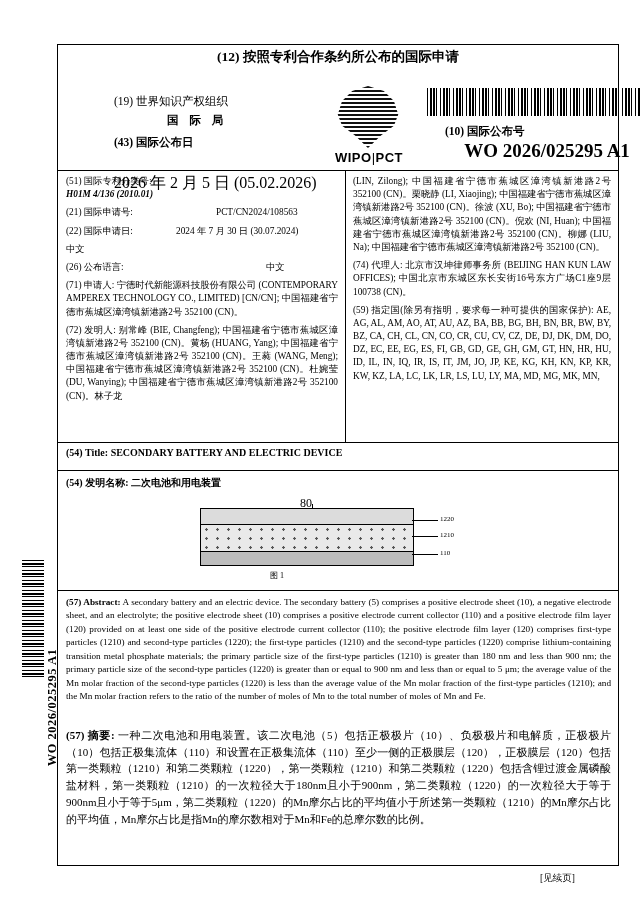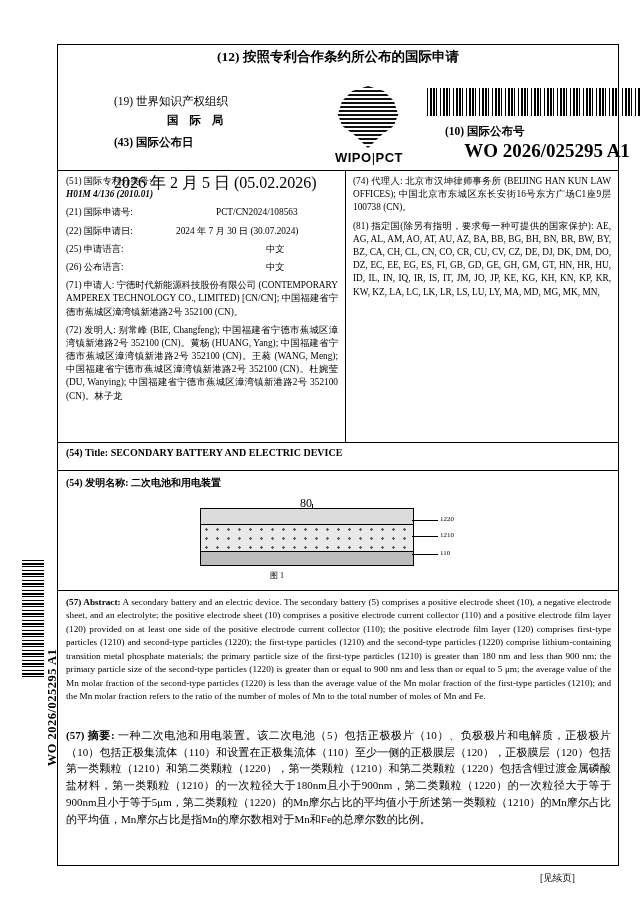--- a/index.html
+++ b/index.html
@@ -406,44 +406,44 @@
     </div>
     <div class="fld two-col-row">
       <span class="v" style="flex:0 0 150px">(21) 国际申请号:</span>
       <span class="v">PCT/CN2024/108563</span>
     </div>
     <div class="fld two-col-row">
       <span class="v" style="flex:0 0 110px">(22) 国际申请日:</span>
       <span class="v">2024 年 7 月 30 日 (30.07.2024)</span>
     </div>
     <div class="fld two-col-row">
-      <span class="v" style="flex:0 0 200px">(25) 申请语言:</span>
       <span class="v">中文</span>
     </div>
     <div class="fld two-col-row">
       <span class="v" style="flex:0 0 200px">(26) 公布语言:</span>
       <span class="v">中文</span>
     </div>
     <div class="fld">
       <span>(71) 申请人:</span>
       <span>宁德时代新能源科技股份有限公司 (CONTEMPORARY AMPEREX TECHNOLOGY CO., LIMITED) [CN/CN]; 中国福建省宁德市蕉城区漳湾镇新港路2号 352100 (CN)。</span>
     </div>
     <div class="fld">
       <span>(72) 发明人:</span>
       <span>别常峰 (BIE, Changfeng); 中国福建省宁德市蕉城区漳湾镇新港路2号 352100 (CN)。黄杨 (HUANG, Yang); 中国福建省宁德市蕉城区漳湾镇新港路2号 352100 (CN)。王蕤 (WANG, Meng); 中国福建省宁德市蕉城区漳湾镇新港路2号 352100 (CN)。杜婉莹 (DU, Wanying); 中国福建省宁德市蕉城区漳湾镇新港路2号 352100 (CN)。林子龙</span>
     </div>
   </div>
 
   <div class="colR">
+    <div class="fld">(LIN, Zilong); 中国福建省宁德市蕉城区漳湾镇新港路2号 352100 (CN)。栗晓静 (LI, Xiaojing); 中国福建省宁德市蕉城区漳湾镇新港路2号 352100 (CN)。徐波 (XU, Bo); 中国福建省宁德市蕉城区漳湾镇新港路2号 352100 (CN)。倪欢 (NI, Huan); 中国福建省宁德市蕉城区漳湾镇新港路2号 352100 (CN)。柳娜 (LIU, Na); 中国福建省宁德市蕉城区漳湾镇新港路2号 352100 (CN)。</div>
     <div class="fld">
       <span>(74) 代理人:</span>
       <span>北京市汉坤律师事务所 (BEIJING HAN KUN LAW OFFICES); 中国北京市东城区东长安街16号东方广场C1座9层 100738 (CN)。</span>
     </div>
     <div class="fld">
-      <span>(81) 指定国(除另有指明，要求每一种可提供的国家保护):</span>
+      <span>(59) 指定国(除另有指明，要求每一种可提供的国家保护):</span>
       <span>AE, AG, AL, AM, AO, AT, AU, AZ, BA, BB, BG, BH, BN, BR, BW, BY, BZ, CA, CH, CL, CN, CO, CR, CU, CV, CZ, DE, DJ, DK, DM, DO, DZ, EC, EE, EG, ES, FI, GB, GD, GE, GH, GM, GT, HN, HR, HU, ID, IL, IN, IQ, IR, IS, IT, JM, JO, JP, KE, KG, KH, KN, KP, KR, KW, KZ, LA, LC, LK, LR, LS, LU, LY, MA, MD, MG, MK, MN,</span>
     </div>
   </div>
 
   <div class="t54a">
     <span>(54) Title:</span>
     <span>SECONDARY BATTERY AND ELECTRIC DEVICE</span>
   </div>
   <div class="t54b">
     <span>(54) 发明名称:</span>

